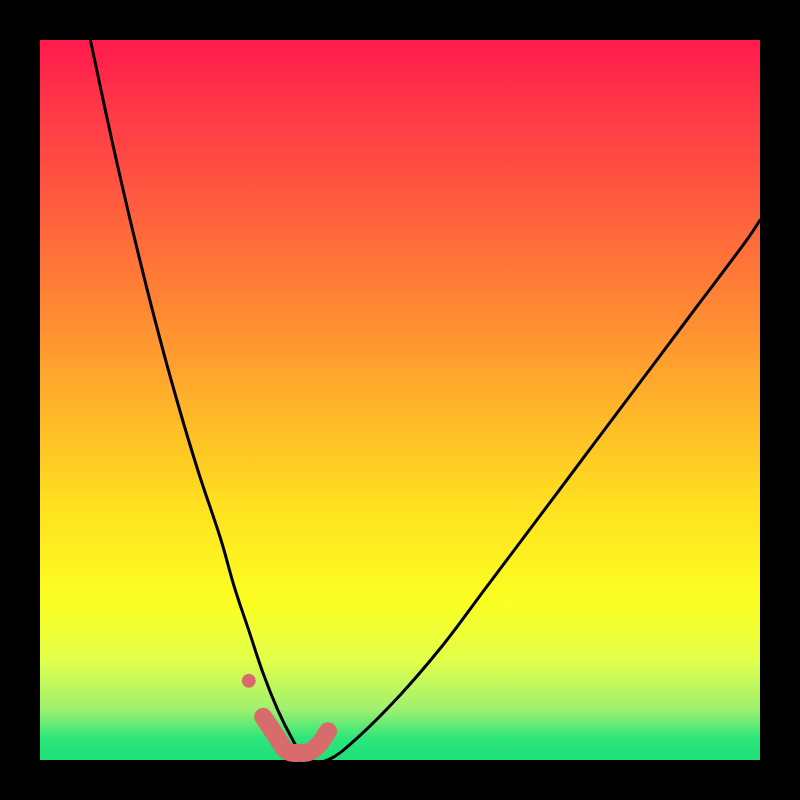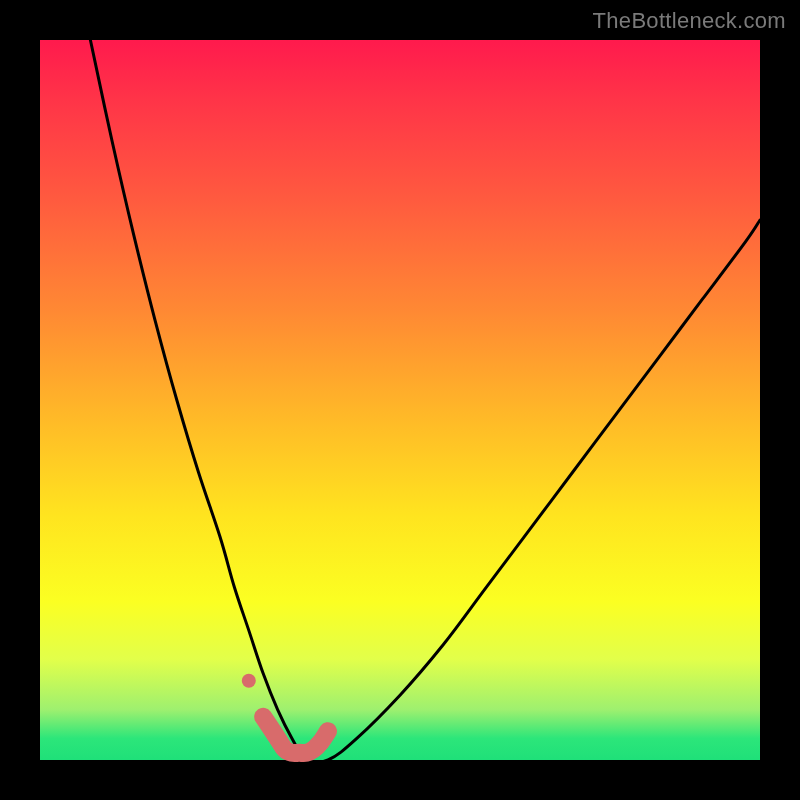--- a/index.html
+++ b/index.html
@@ -57,21 +57,20 @@
     width: 720px;
     height: 720px;
     overflow: visible;
   }
 </style>
 </head>
 <body>
 
 <div class="frame">
 
-  <div class="watermark">TheBottleneck.com</div>
 
   <div class="plot-area">
     <svg class="curve" viewBox="0 0 720 720">
       <g>
         <path id="curve-path" fill="none" stroke="#000000" stroke-width="3" stroke-linecap="round" d="M 50.4 0.0 C 54.3 18.1, 64.2 65.8, 72.0 100.8 C 79.8 135.8, 85.8 162.0, 93.6 194.4 C 101.4 226.8, 107.4 251.0, 115.2 280.8 C 123.0 310.6, 129.0 332.8, 136.8 360.0 C 144.6 387.2, 150.6 407.4, 158.4 432.0 C 166.2 456.6, 173.5 476.1, 180.0 496.8 C 186.5 517.5, 189.2 530.4, 194.4 547.2 C 199.6 564.0, 203.6 574.8, 208.8 590.4 C 214.0 606.0, 218.0 619.3, 223.2 633.6 C 228.4 647.9, 232.4 657.9, 237.6 669.6 C 242.8 681.3, 246.8 689.3, 252.0 698.4 C 257.2 707.5, 259.9 716.1, 266.4 720.0 C 272.9 723.9, 278.9 723.9, 288.0 720.0 C 297.1 716.1, 303.8 710.1, 316.8 698.4 C 329.8 686.7, 344.4 672.0, 360.0 655.2 C 375.6 638.4, 387.6 624.2, 403.2 604.8 C 418.8 585.4, 430.8 567.9, 446.4 547.2 C 462.0 526.5, 474.0 510.3, 489.6 489.6 C 505.2 468.9, 517.2 452.7, 532.8 432.0 C 548.4 411.3, 560.4 395.1, 576.0 374.4 C 591.6 353.7, 603.6 337.5, 619.2 316.8 C 634.8 296.1, 646.8 279.9, 662.4 259.2 C 678.0 238.5, 695.2 215.9, 705.6 201.6 C 716.0 187.3, 717.4 183.9, 720.0 180.0"></path>
       </g>
       <g id="dots-group">
           <path d="M 223.2 676.8 C 225.8 680.7, 233.7 692.6, 237.6 698.4 C 241.5 704.2, 242.2 706.6, 244.8 709.2 C 247.4 711.8, 249.4 712.2, 252.0 712.8 C 254.6 713.4, 256.6 712.8, 259.2 712.8 C 261.8 712.8, 263.8 713.4, 266.4 712.8 C 269.0 712.2, 271.0 711.1, 273.6 709.2 C 276.2 707.3, 278.2 705.2, 280.8 702.0 C 283.4 698.8, 286.7 693.1, 288.0 691.2" fill="none" stroke="#d86b6b" stroke-width="18" stroke-linecap="round" stroke-linejoin="round"></path>
           <circle cx="208.8" cy="640.8" r="7" fill="#d86b6b"></circle>
         </g>

